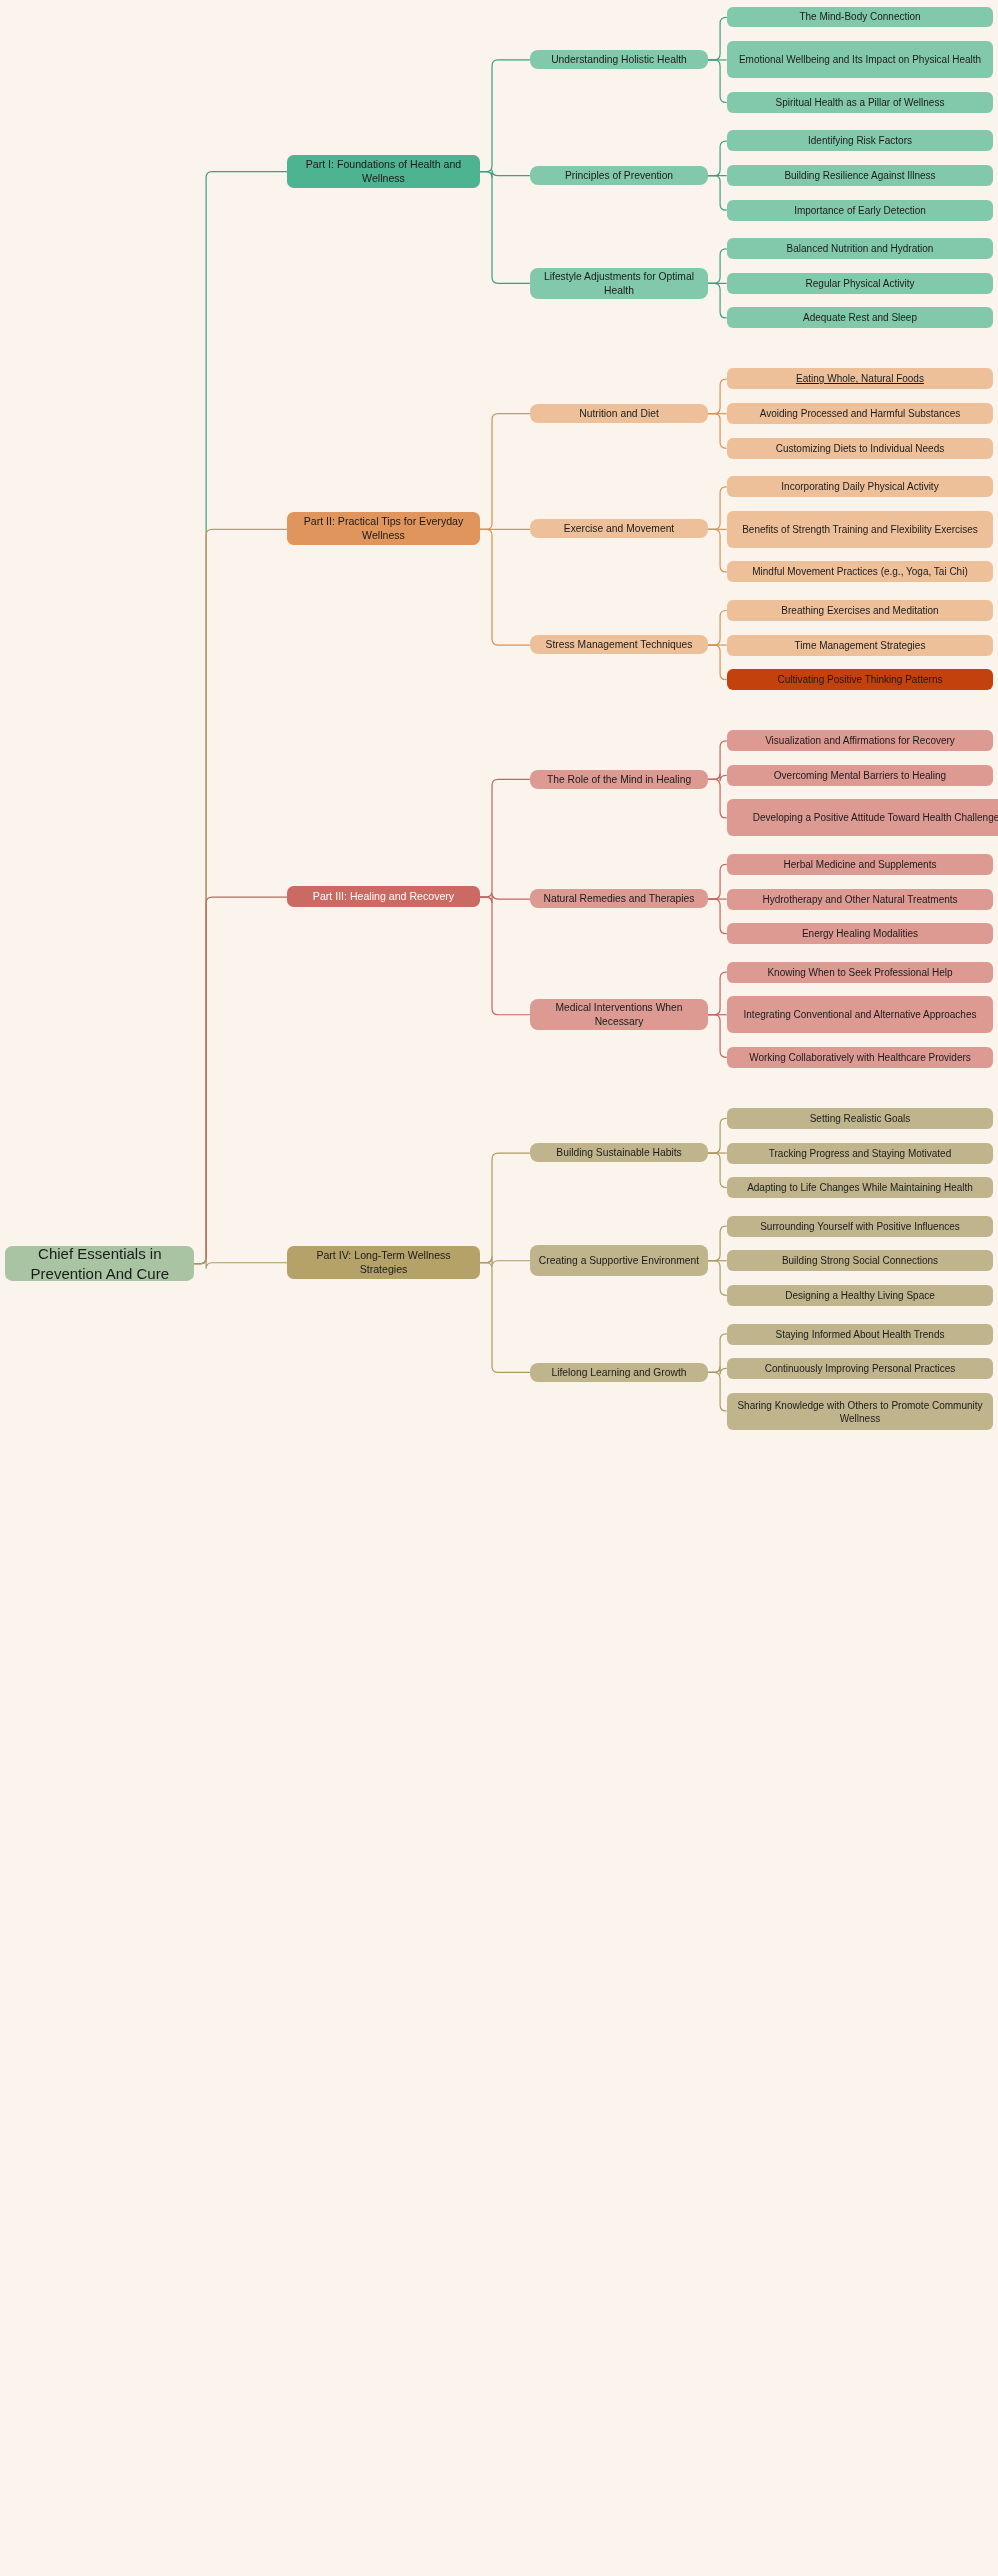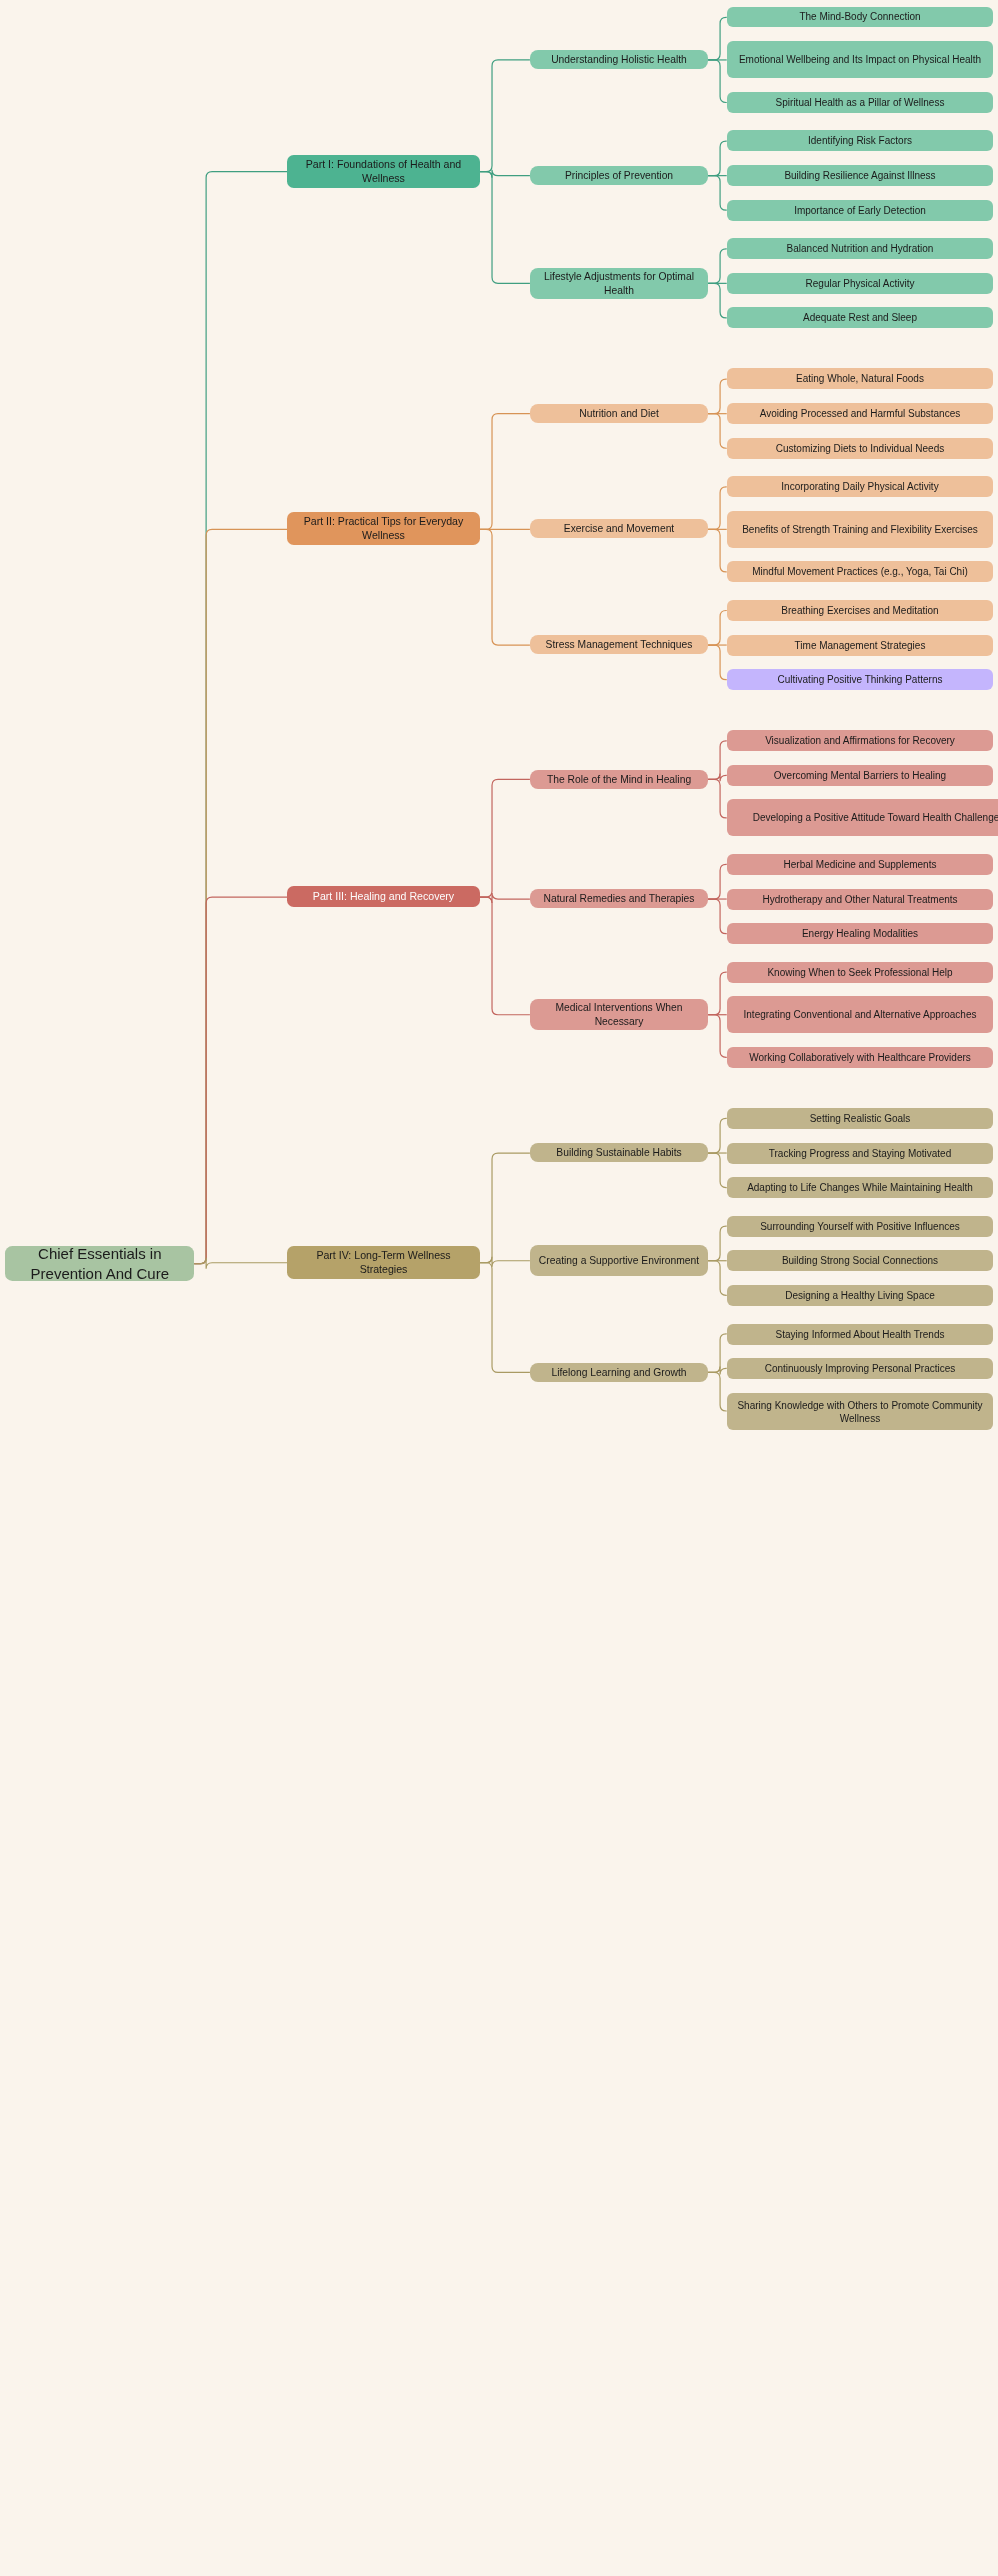--- a/index.html
+++ b/index.html
@@ -124,31 +124,31 @@
       <div class="node l2" style="left: 530px; top: 166px; width: 178px; height: 19px; background: rgb(130, 201, 171);">Principles of Prevention</div>
       <div class="node l3" style="left: 727px; top: 130px; width: 266px; height: 20.6px; background: rgb(130, 201, 171); text-align: center;">Identifying Risk Factors</div>
       <div class="node l3" style="left: 727px; top: 165px; width: 266px; height: 20.6px; background: rgb(130, 201, 171);">Building Resilience Against Illness</div>
       <div class="node l3" style="left: 727px; top: 200px; width: 266px; height: 20.6px; background: rgb(130, 201, 171);">Importance of Early Detection</div>
       <div class="node l2" style="left: 530px; top: 268px; width: 178px; height: 31px; background: rgb(130, 201, 171);">Lifestyle Adjustments for Optimal Health</div>
       <div class="node l3" style="left: 727px; top: 238px; width: 266px; height: 20.6px; background: rgb(130, 201, 171);">Balanced Nutrition and Hydration</div>
       <div class="node l3" style="left: 727px; top: 273px; width: 266px; height: 20.6px; background: rgb(130, 201, 171);">Regular Physical Activity</div>
       <div class="node l3" style="left: 727px; top: 307px; width: 266px; height: 20.6px; background: rgb(130, 201, 171);">Adequate Rest and Sleep</div>
       <div class="node l1" style="left: 287px; top: 512px; width: 193px; height: 33px; background: rgb(224, 149, 92);">Part II: Practical Tips for Everyday Wellness</div>
       <div class="node l2" style="left: 530px; top: 404px; width: 178px; height: 19px; background: rgb(238, 192, 154);">Nutrition and Diet</div>
-      <div class="node l3" style="left: 727px; top: 368px; width: 266px; height: 20.6px; background: rgb(238, 192, 154);">Eating Whole, Natural Foods</div>
+      <div class="node l3" style="left: 727px; top: 368px; width: 266px; height: 20.6px; background: rgb(238, 192, 154); text-decoration: underline;">Eating Whole, Natural Foods</div>
       <div class="node l3" style="left: 727px; top: 403px; width: 266px; height: 20.6px; background: rgb(238, 192, 154);">Avoiding Processed and Harmful Substances</div>
       <div class="node l3" style="left: 727px; top: 438px; width: 266px; height: 20.6px; background: rgb(238, 192, 154);">Customizing Diets to Individual Needs</div>
       <div class="node l2" style="left: 530px; top: 519px; width: 178px; height: 19px; background: rgb(238, 192, 154);">Exercise and Movement</div>
       <div class="node l3" style="left: 727px; top: 476px; width: 266px; height: 20.6px; background: rgb(238, 192, 154);">Incorporating Daily Physical Activity</div>
       <div class="node l3" style="left: 727px; top: 511px; width: 266px; height: 37px; background: rgb(238, 192, 154);">Benefits of Strength Training and Flexibility Exercises</div>
       <div class="node l3" style="left: 727px; top: 561px; width: 266px; height: 20.6px; background: rgb(238, 192, 154);">Mindful Movement Practices (e.g., Yoga, Tai Chi)</div>
       <div class="node l2" style="left: 530px; top: 635px; width: 178px; height: 19px; background: rgb(238, 192, 154);">Stress Management Techniques</div>
       <div class="node l3" style="left: 727px; top: 600px; width: 266px; height: 20.6px; background: rgb(238, 192, 154);">Breathing Exercises and Meditation</div>
       <div class="node l3" style="left: 727px; top: 635px; width: 266px; height: 20.6px; background: rgb(238, 192, 154);">Time Management Strategies</div>
-      <div class="node l3" style="left: 727px; top: 669px; width: 266px; height: 20.6px; background: #c4b5fd;">Cultivating Positive Thinking Patterns</div>
+      <div class="node l3" style="left: 727px; top: 669px; width: 266px; height: 20.6px; background: #c2410c;">Cultivating Positive Thinking Patterns</div>
       <div class="node l1 white-text" style="left: 287px; top: 886px; width: 193px; height: 21px; background: rgb(203, 106, 98);">Part III: Healing and Recovery</div>
       <div class="node l2" style="left: 530px; top: 770px; width: 178px; height: 19px; background: rgb(220, 154, 147);">The Role of the Mind in Healing</div>
       <div class="node l3" style="left: 727px; top: 730px; width: 266px; height: 20.6px; background: rgb(220, 154, 147);">Visualization and Affirmations for Recovery</div>
       <div class="node l3" style="left: 727px; top: 765px; width: 266px; height: 20.6px; background: rgb(220, 154, 147);">Overcoming Mental Barriers to Healing</div>
       <div class="node l3" style="left: 727px; top: 799px; width: 303px; height: 37px; background: rgb(220, 154, 147);">Developing a Positive Attitude Toward Health Challenges</div>
       <div class="node l2" style="left: 530px; top: 889px; width: 178px; height: 19px; background: rgb(220, 154, 147);">Natural Remedies and Therapies</div>
       <div class="node l3" style="left: 727px; top: 854px; width: 266px; height: 20.6px; background: rgb(220, 154, 147);">Herbal Medicine and Supplements</div>
       <div class="node l3" style="left: 727px; top: 889px; width: 266px; height: 20.6px; background: rgb(220, 154, 147);">Hydrotherapy and Other Natural Treatments</div>
       <div class="node l3" style="left: 727px; top: 923px; width: 266px; height: 20.6px; background: rgb(220, 154, 147);">Energy Healing Modalities</div>
       <div class="node l2" style="left: 530px; top: 999px; width: 178px; height: 31px; background: rgb(220, 154, 147);">Medical Interventions When Necessary</div>

